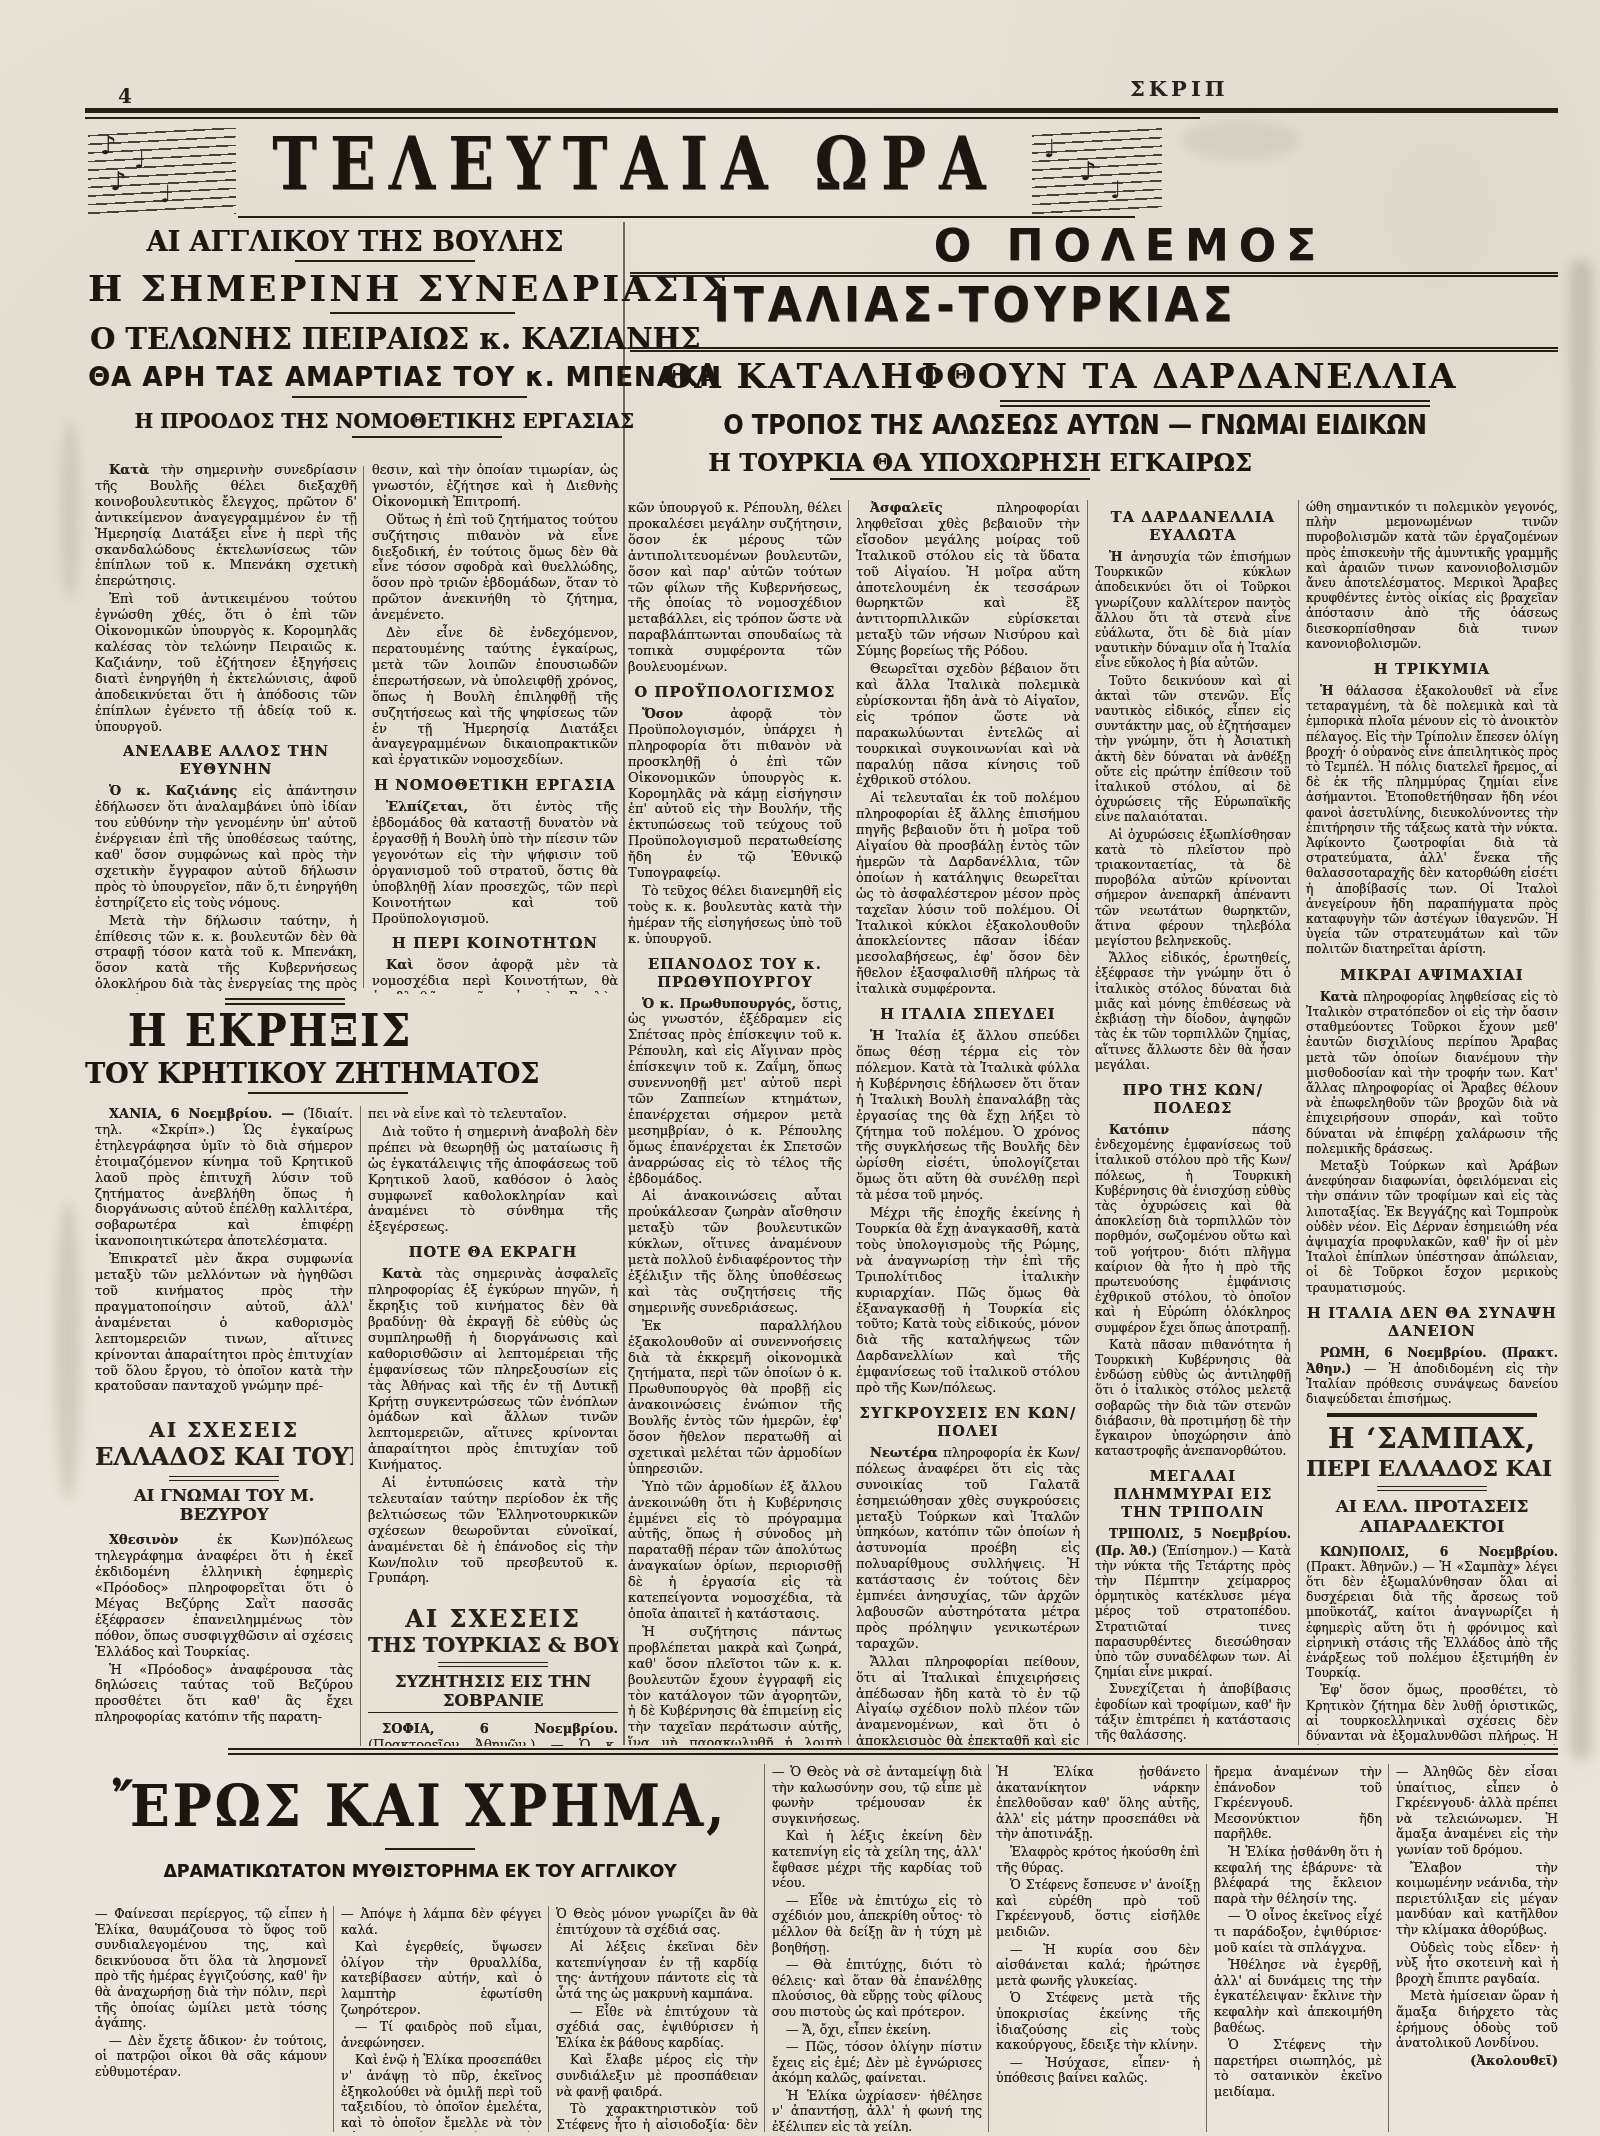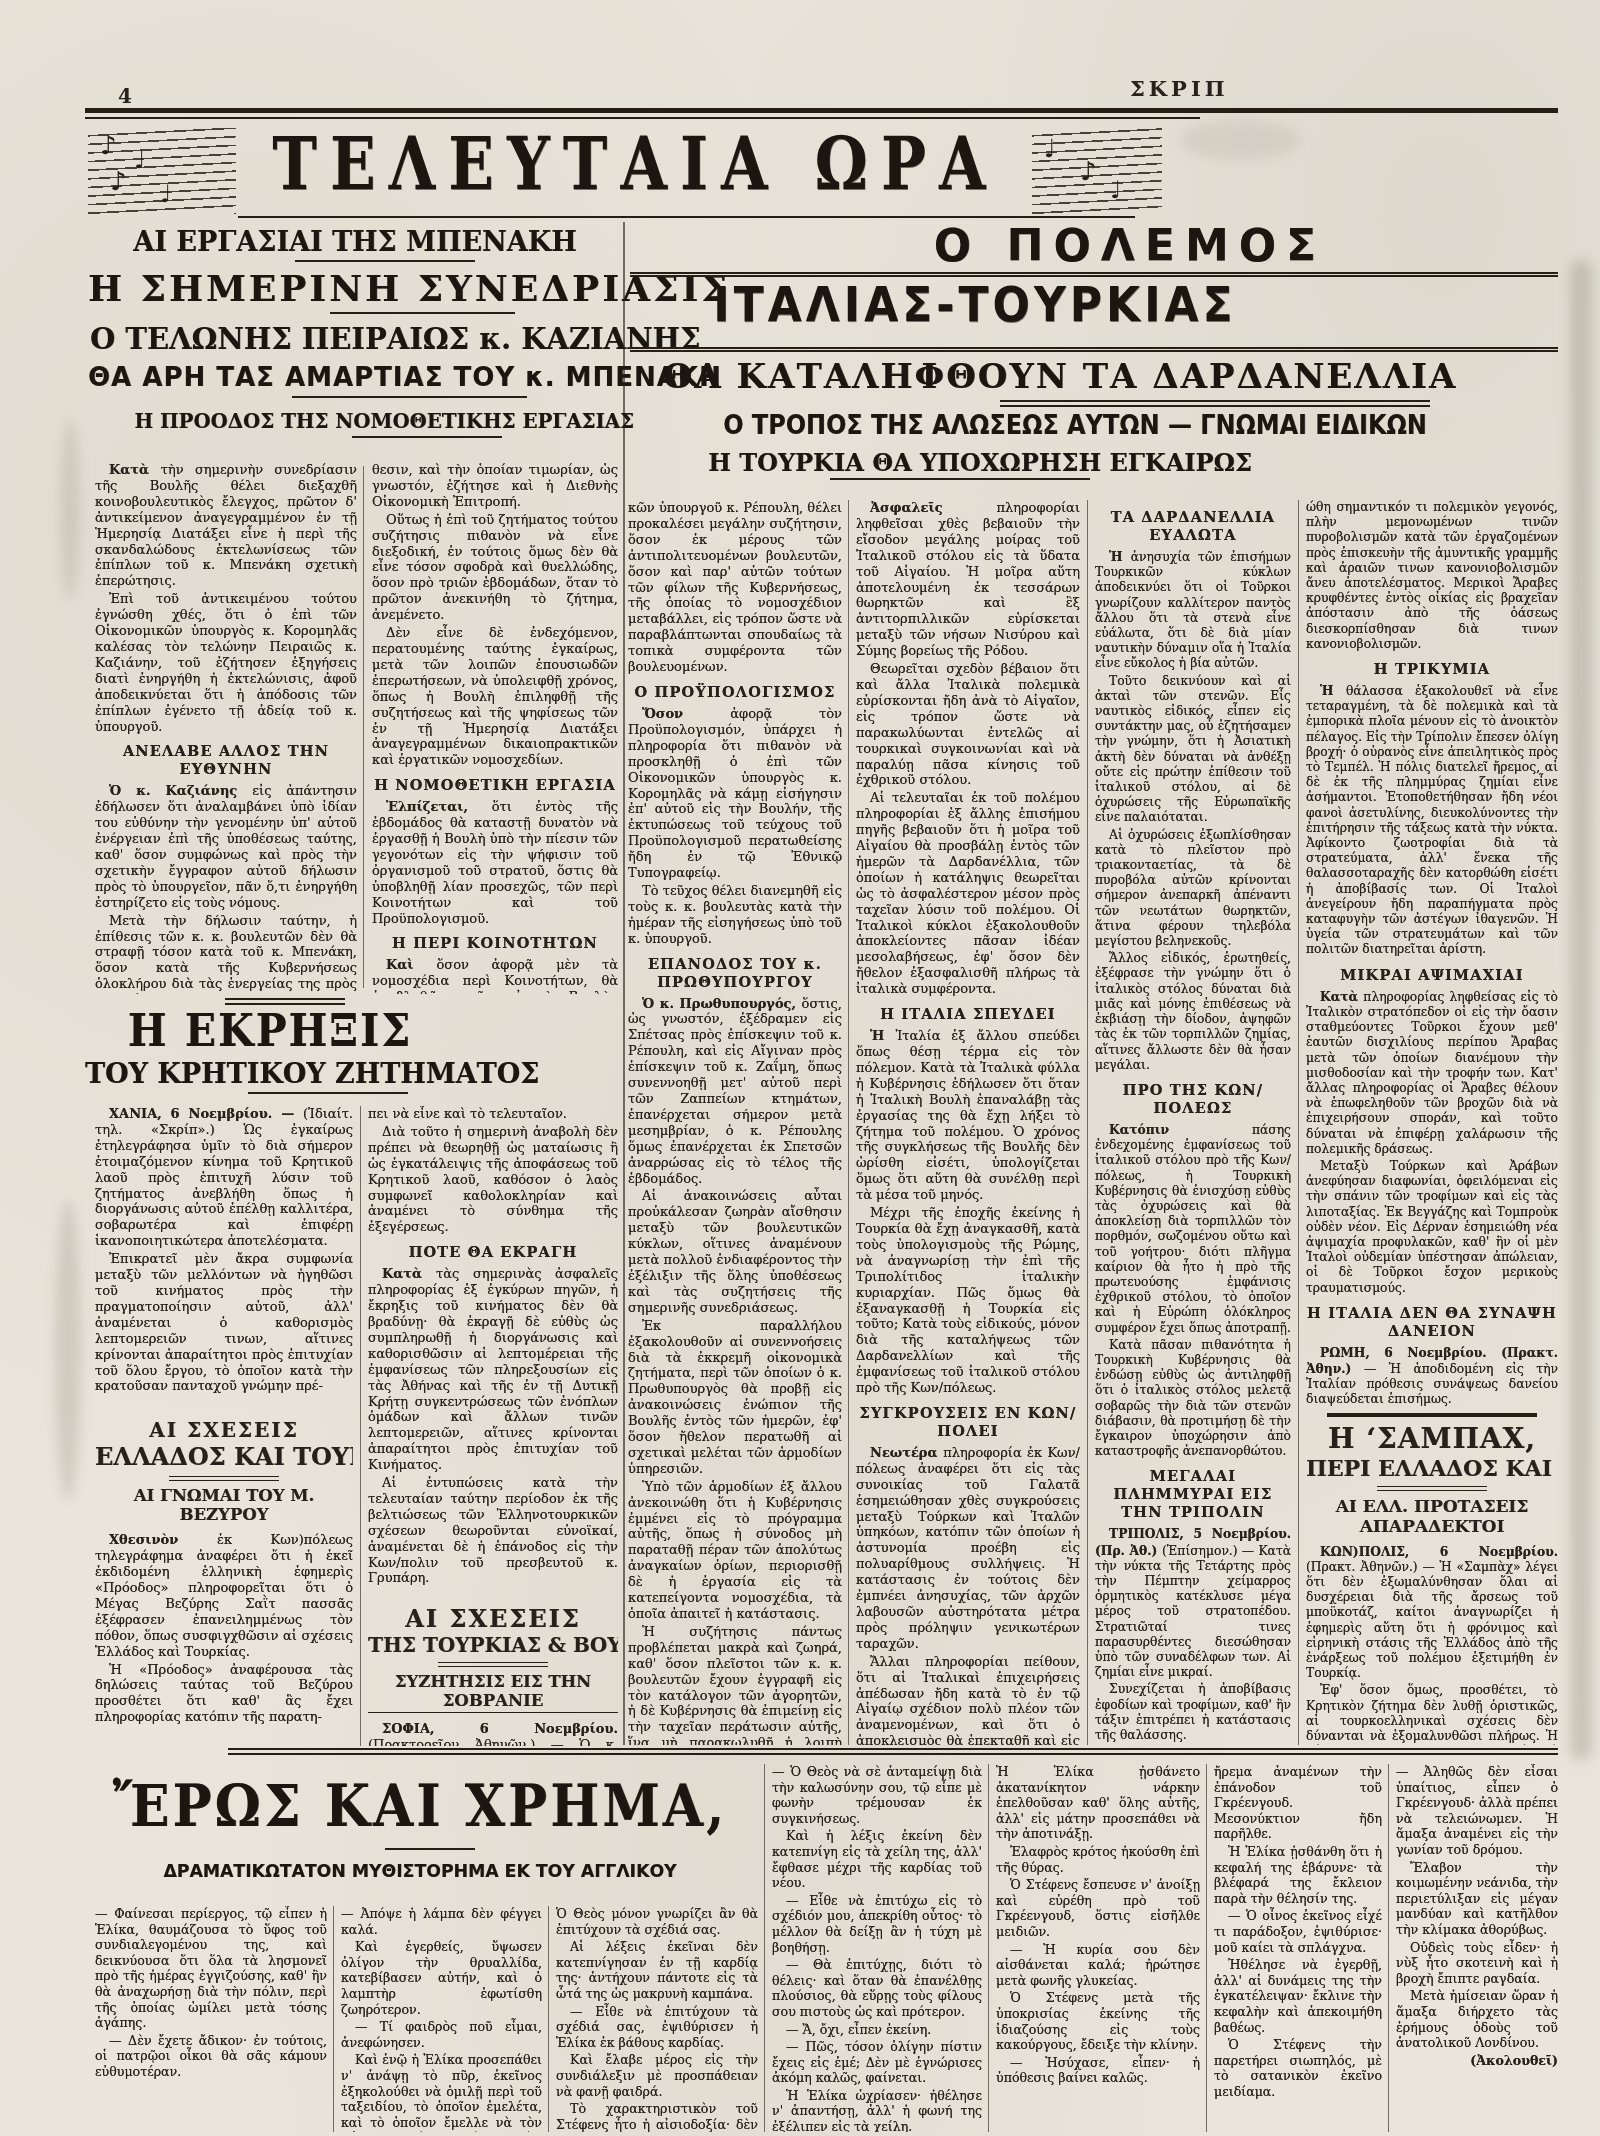--- a/index.html
+++ b/index.html
@@ -56,21 +56,21 @@
   </div>
   <div class="hl serifhead" style="left:238px;top:122px;width:795px;font-size:60px;letter-spacing:13px;transform:scaleY(1.2);transform-origin:top;white-space:nowrap;">ΤΕΛΕΥΤΑΙΑ ΩΡΑ</div>
   <div>
     <div class="staff" style="left:1032px;top:128px;width:130px;height:86px;"></div>
     <div class="note" style="left:1044px;top:134px;font-size:25px;">♩</div>
     <div class="note" style="left:1080px;top:156px;font-size:26px;">♪</div>
     <div class="note" style="left:1110px;top:176px;font-size:24px;">♩</div>
   </div>
   <div class="rule" style="left:238px;top:216px;width:897px;height:2px;"></div>
 
-  <div class="hl serifhead" style="left:90px;top:226px;width:530px;font-size:27px;">ΑΙ ΕΡΓΑΣΙΑΙ ΤΗΣ ΜΠΕΝΑΚΗ</div>
+  <div class="hl serifhead" style="left:90px;top:226px;width:530px;font-size:27px;">ΑΙ ΑΓΓΛΙΚΟΥ ΤΗΣ ΒΟΥΛΗΣ</div>
   <div class="rule" style="left:295px;top:260px;width:180px;height:2px;"></div>
   <div class="hl serifhead" style="left:88px;top:267px;width:534px;font-size:36px;letter-spacing:3px;white-space:nowrap;">Η ΣΗΜΕΡΙΝΗ ΣΥΝΕΔΡΙΑΣΙΣ</div>
   <div class="rule" style="left:330px;top:312px;width:185px;height:2px;"></div>
   <div class="hl serifhead" style="left:90px;top:322px;width:530px;font-size:29px;white-space:nowrap;">Ο ΤΕΛΩΝΗΣ ΠΕΙΡΑΙΩΣ κ. ΚΑΖΙΑΝΗΣ</div>
   <div class="hl sanshead" style="left:88px;top:362px;width:534px;font-size:26px;letter-spacing:1px;white-space:nowrap;">ΘΑ ΑΡΗ ΤΑΣ ΑΜΑΡΤΙΑΣ ΤΟΥ κ. ΜΠΕΝΑΚΗ</div>
   <div class="rule" style="left:292px;top:396px;width:235px;height:2px;"></div>
   <div class="hl serifhead" style="left:120px;top:408px;width:480px;font-size:21px;transform:scaleX(.94);transform-origin:center;white-space:nowrap;">Η ΠΡΟΟΔΟΣ ΤΗΣ ΝΟΜΟΘΕΤΙΚΗΣ ΕΡΓΑΣΙΑΣ</div>
   <div class="rule" style="left:352px;top:436px;width:150px;height:1.5px;"></div>
 
   <div class="col" style="left:95px;top:462px;width:262px;height:532px;">
@@ -179,21 +179,21 @@
       <p class="para">Συνεχίζεται ἡ ἀποβίβασις ἐφοδίων καὶ τροφίμων, καθ' ἣν τάξιν ἐπιτρέπει ἡ κατάστασις τῆς θαλάσσης.</p>
     </div>
   <div class="vrule" style="left:1298px;top:500px;height:1245px;"></div>
   <div class="col small" style="left:1306px;top:500px;width:252px;height:1245px;">
     <div>
         <p class="para noind">ώθη σημαντικόν τι πολεμικὸν γεγονός, πλὴν μεμονωμένων τινῶν πυροβολισμῶν κατὰ τῶν ἐργαζομένων πρὸς ἐπισκευὴν τῆς ἀμυντικῆς γραμμῆς καὶ ἀραιῶν τινων κανονιοβολισμῶν ἄνευ ἀποτελέσματος. Μερικοὶ Ἄραβες κρυφθέντες ἐντὸς οἰκίας εἰς βραχεῖαν ἀπόστασιν ἀπὸ τῆς ὀάσεως διεσκορπίσθησαν διὰ τινων κανονιοβολισμῶν.</p>
         <div class="subhead">Η ΤΡΙΚΥΜΙΑ</div>
         <p class="para"><b>Ἡ </b>θάλασσα ἐξακολουθεῖ νὰ εἶνε τεταραγμένη, τὰ δὲ πολεμικὰ καὶ τὰ ἐμπορικὰ πλοῖα μένουν εἰς τὸ ἀνοικτὸν πέλαγος. Εἰς τὴν Τρίπολιν ἔπεσεν ὀλίγη βροχή· ὁ οὐρανὸς εἶνε ἀπειλητικὸς πρὸς τὸ Τεμπέλ. Ἡ πόλις διατελεῖ ἤρεμος, αἱ δὲ ἐκ τῆς πλημμύρας ζημίαι εἶνε ἀσήμαντοι. Ἐτοποθετήθησαν ἤδη νέοι φανοὶ ἀσετυλίνης, διευκολύνοντες τὴν ἐπιτήρησιν τῆς τάξεως κατὰ τὴν νύκτα. Ἀφίκοντο ζωοτροφίαι διὰ τὰ στρατεύματα, ἀλλ' ἕνεκα τῆς θαλασσοταραχῆς δὲν κατορθώθη εἰσέτι ἡ ἀποβίβασίς των. Οἱ Ἰταλοὶ ἀνεγείρουν ἤδη παραπήγματα πρὸς καταφυγὴν τῶν ἀστέγων ἰθαγενῶν. Ἡ ὑγεία τῶν στρατευμάτων καὶ τῶν πολιτῶν διατηρεῖται ἀρίστη.</p>
         <div class="subhead">ΜΙΚΡΑΙ ΑΨΙΜΑΧΙΑΙ</div>
         <p class="para"><b>Κατὰ </b>πληροφορίας ληφθείσας εἰς τὸ Ἰταλικὸν στρατόπεδον οἱ εἰς τὴν ὄασιν σταθμεύοντες Τοῦρκοι ἔχουν μεθ' ἑαυτῶν δισχιλίους περίπου Ἄραβας μετὰ τῶν ὁποίων διανέμουν τὴν μισθοδοσίαν καὶ τὴν τροφήν των. Κατ' ἄλλας πληροφορίας οἱ Ἄραβες θέλουν νὰ ἐπωφεληθοῦν τῶν βροχῶν διὰ νὰ ἐπιχειρήσουν σποράν, καὶ τοῦτο δύναται νὰ ἐπιφέρῃ χαλάρωσιν τῆς πολεμικῆς δράσεως.</p>
-        <p class="para">Μεταξὺ Τούρκων καὶ Ἀράβων ἀνεφύησαν διαφωνίαι, ὀφειλόμεναι εἰς τὴν σπάνιν τῶν τροφίμων καὶ εἰς τὰς λιποταξίας. Ἐκ Βεγγάζης καὶ Τομπροὺκ οὐδὲν νέον. Εἰς Δέρναν ἐσημειώθη νέα ἀψιμαχία προφυλακῶν, καθ' ἣν οἱ μὲν Ἰταλοὶ οὐδεμίαν ὑπέστησαν ἀπώλειαν, οἱ δὲ Τοῦρκοι ἔσχον μερικοὺς τραυματισμούς.</p>
+        <p class="para">Μεταξὺ Τούρκων καὶ Ἀράβων ἀνεφύησαν διαφωνίαι, ὀφειλόμεναι εἰς τὴν σπάνιν τῶν τροφίμων καὶ εἰς τὰς λιποταξίας. Ἐκ Βεγγάζης καὶ Τομπροὺκ οὐδὲν νέον. Εἰς Δέρναν ἐσημειώθη νέα ἀψιμαχία προφυλακῶν, καθ' ἣν οἱ μὲν Ἰταλοὶ ἐπίπλων ὑπέστησαν ἀπώλειαν, οἱ δὲ Τοῦρκοι ἔσχον μερικοὺς τραυματισμούς.</p>
         <div class="subhead">Η ΙΤΑΛΙΑ ΔΕΝ ΘΑ ΣΥΝΑΨΗ ΔΑΝΕΙΟΝ</div>
         <p class="para"><b>ΡΩΜΗ, 6 Νοεμβρίου. (Πρακτ. Ἀθην.) </b>— Ἡ ἀποδιδομένη εἰς τὴν Ἰταλίαν πρόθεσις συνάψεως δανείου διαψεύδεται ἐπισήμως.</p>
       </div>
     <div class="in-rule thick"></div>
     <div class="inhead serifhead" style="font-size:28px;letter-spacing:1px;">Η ‘ΣΑΜΠΑΧ,</div>
     <div class="inhead serifhead" style="font-size:22px;white-space:nowrap;">ΠΕΡΙ ΕΛΛΑΔΟΣ ΚΑΙ ΚΡΗΤΗΣ</div>
     <div class="in-rule"></div>
     <div class="inhead serifhead" style="font-size:17px;margin-bottom:8px;">ΑΙ ΕΛΛ. ΠΡΟΤΑΣΕΙΣ ΑΠΑΡΑΔΕΚΤΟΙ</div>
     <div>
         <p class="para"><b>ΚΩΝ)ΠΟΛΙΣ, 6 Νοεμβρίου. </b>(Πρακτ. Ἀθηνῶν.) — Ἡ «Σαμπὰχ» λέγει ὅτι δὲν ἐξωμαλύνθησαν ὅλαι αἱ δυσχέρειαι διὰ τῆς ἄρσεως τοῦ μποϋκοτάζ, καίτοι ἀναγνωρίζει ἡ ἐφημερὶς αὕτη ὅτι ἡ φρόνιμος καὶ εἰρηνικὴ στάσις τῆς Ἑλλάδος ἀπὸ τῆς ἐνάρξεως τοῦ πολέμου ἐξετιμήθη ἐν Τουρκίᾳ.</p>

